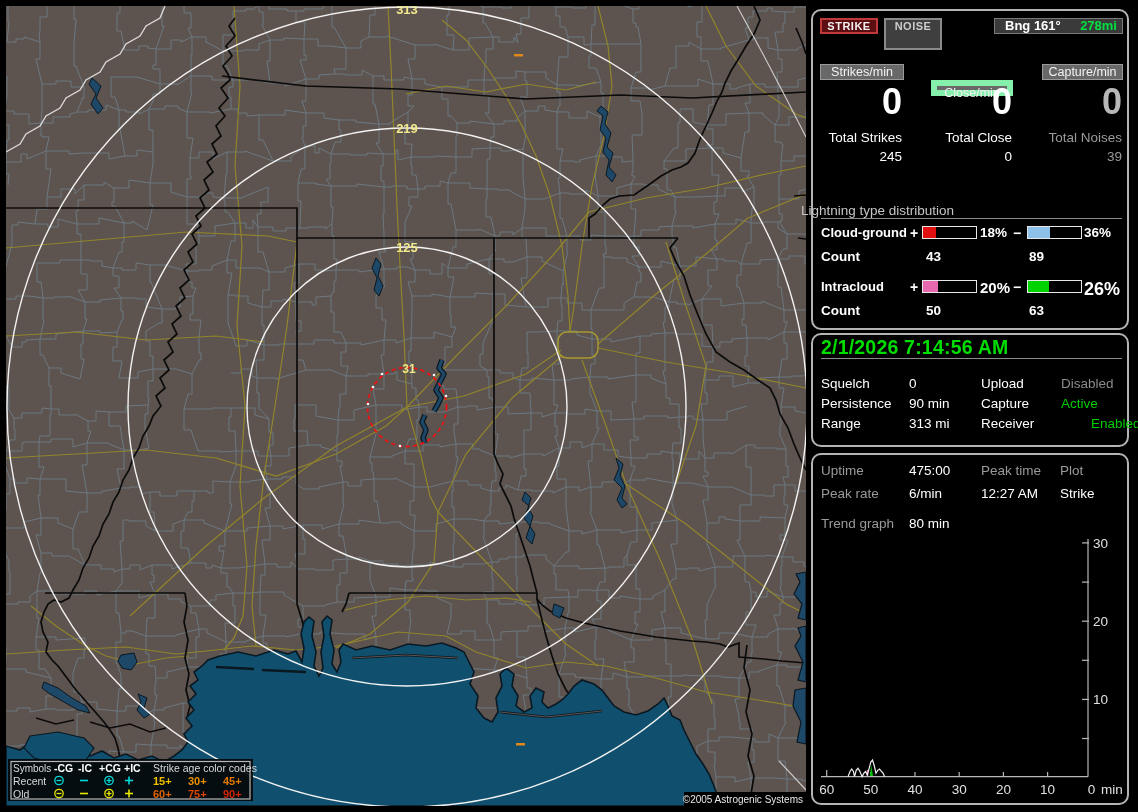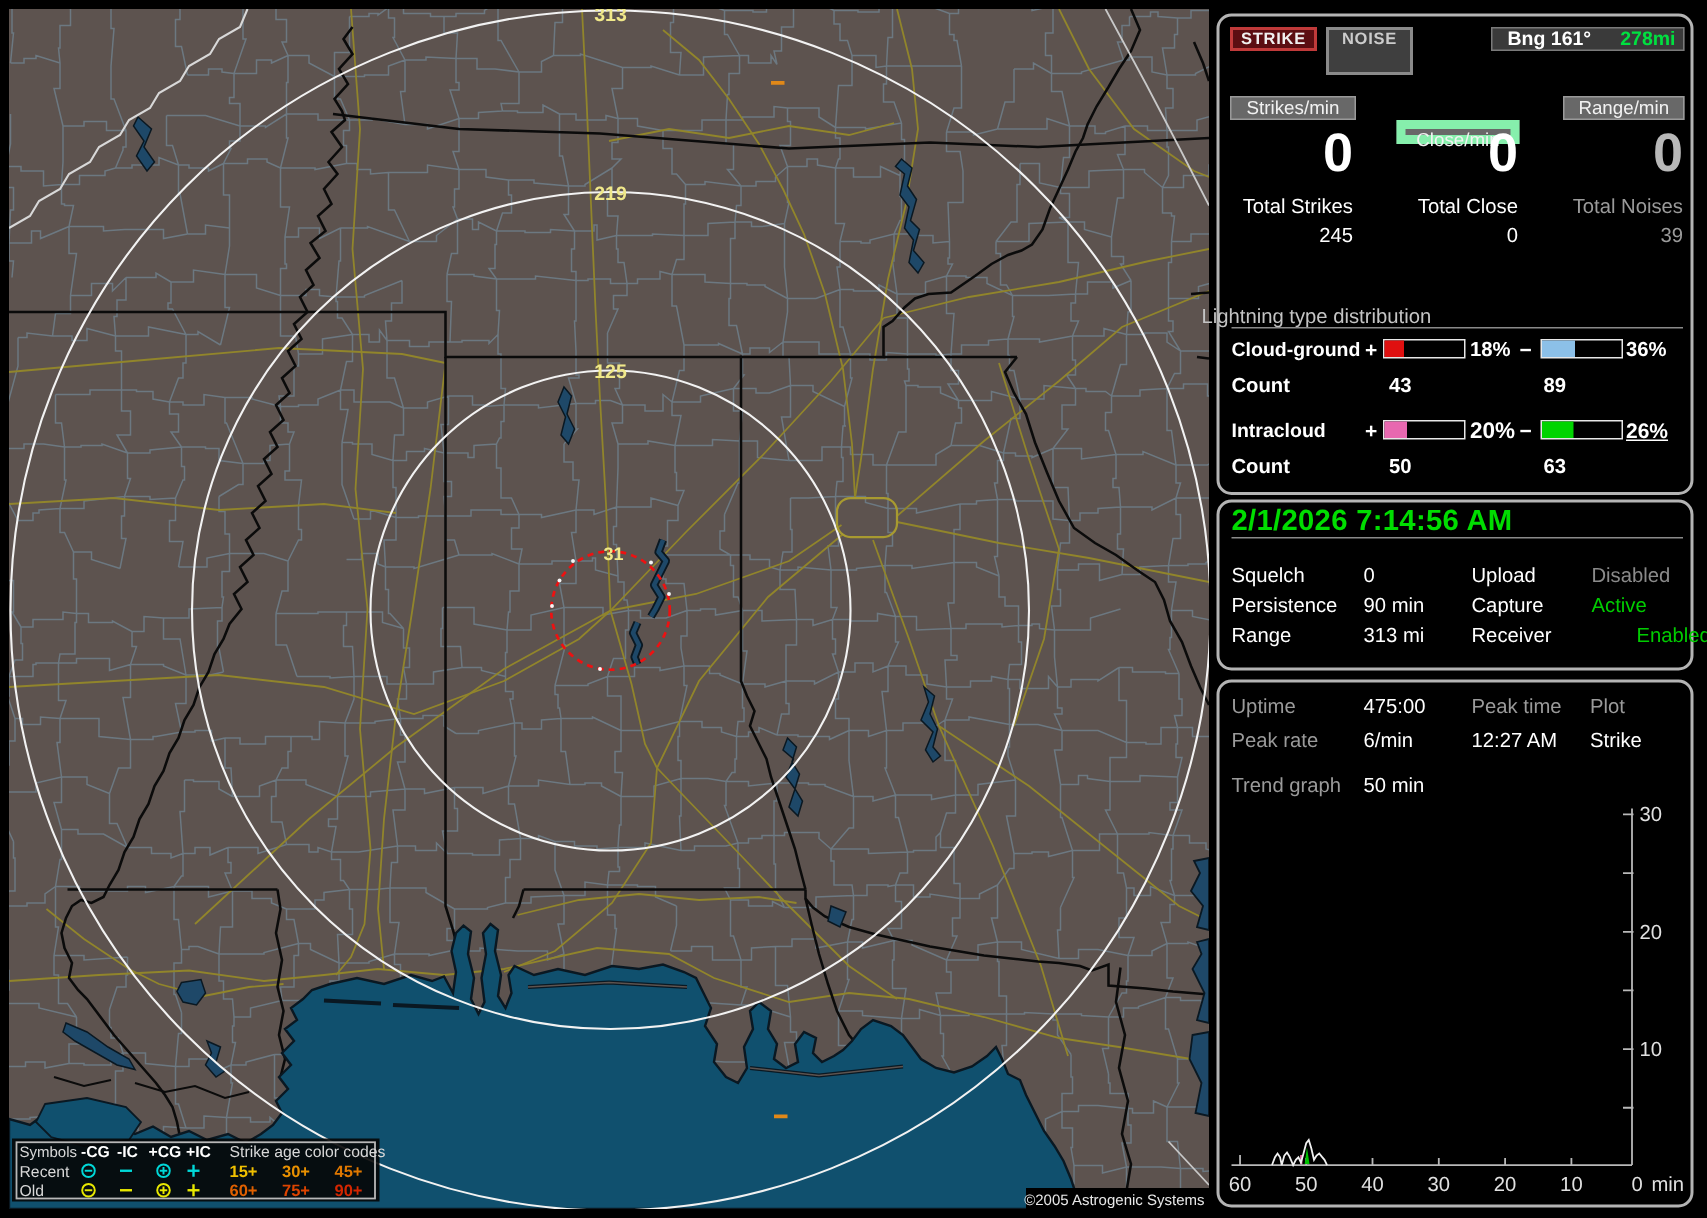--- a/index.html
+++ b/index.html
@@ -192,21 +192,21 @@
 
 <div class="btn" style="left:820px;top:18px;width:58px;height:16px;border:2px solid #c03a3a;background:#5c0e12;color:#f0f0f0;font-size:11px;line-height:12px;letter-spacing:0.5px;">STRIKE</div>
 <div class="btn" style="left:884px;top:18px;width:58px;height:32px;border:2px solid #8a8a8a;background:#3f3f3f;color:#cccccc;font-size:11px;line-height:12px;letter-spacing:0.5px;">NOISE</div>
 <div class="btn" style="left:994px;top:18px;width:129px;height:16px;border:1px solid #7a7a7a;background:#3a3a3a;font-size:13px;line-height:14px;">
     <span style="position:absolute;left:10px;color:#fff;">Bng 161°</span>
     <span style="position:absolute;right:5px;color:#00e040;">278mi</span>
   </div>
 
 <div class="btn" style="left:820px;top:64px;width:84px;height:16px;border:1px solid #9a9a9a;background:#686868;color:#f2f2f2;font-size:12.5px;line-height:14px;font-weight:normal;">Strikes/min</div>
 <div class="btn" style="left:931px;top:80px;width:82px;height:16px;border:6px solid #86efac;background:#686868;color:#f2f2f2;font-size:12.5px;line-height:14px;font-weight:normal;">Close/min</div>
-<div class="btn" style="left:1042px;top:64px;width:81px;height:16px;border:1px solid #9a9a9a;background:#686868;color:#f2f2f2;font-size:12.5px;line-height:14px;font-weight:normal;">Range/min</div>
+<div class="btn" style="left:1042px;top:64px;width:81px;height:16px;border:1px solid #9a9a9a;background:#686868;color:#f2f2f2;font-size:12.5px;line-height:14px;font-weight:normal;">Capture/min</div>
 
 <div class="abs" style="left:802px;top:81px;width:100px;text-align:right;font-size:36px;font-weight:bold;color:#ffffff;">0</div>
 <div class="abs" style="left:912px;top:81px;width:100px;text-align:right;font-size:36px;font-weight:bold;color:#ffffff;">0</div>
 <div class="abs" style="left:1022px;top:81px;width:100px;text-align:right;font-size:36px;font-weight:bold;color:#b8b8b8;">0</div>
 
 <div class="abs" style="left:802px;top:130px;width:100px;text-align:right;font-size:13.5px;color:#ffffff;">Total Strikes</div>
 <div class="abs" style="left:912px;top:130px;width:100px;text-align:right;font-size:13.5px;color:#ffffff;">Total Close</div>
 <div class="abs" style="left:1022px;top:130px;width:100px;text-align:right;font-size:13.5px;color:#9a9a9a;">Total Noises</div>
 <div class="abs" style="left:802px;top:149px;width:100px;text-align:right;font-size:13.5px;color:#ffffff;">245</div>
 <div class="abs" style="left:912px;top:149px;width:100px;text-align:right;font-size:13.5px;color:#ffffff;">0</div>
@@ -234,21 +234,21 @@
 <div class="abs" style="left:821px;top:279px;font-size:13px;font-weight:bold;color:#ffffff;">Intracloud</div>
 <div class="abs" style="left:910px;top:279px;font-size:14px;font-weight:bold;color:#ffffff;">+</div>
 <div class="abs" style="left:922px;top:280px;width:53px;height:11px;border:1px solid #e8e8e8;background:#000;">
     <span style="position:absolute;left:0;top:0;width:15px;height:11px;background:#e868b0;"></span>
   </div>
 <div class="abs" style="left:980px;top:279px;font-size:15px;font-weight:bold;color:#ffffff;">20%</div>
 <div class="abs" style="left:1013px;top:279px;font-size:14px;font-weight:bold;color:#ffffff;">−</div>
 <div class="abs" style="left:1027px;top:280px;width:53px;height:11px;border:1px solid #e8e8e8;background:#000;">
     <span style="position:absolute;left:0;top:0;width:21px;height:11px;background:#00d400;"></span>
   </div>
-<div class="abs" style="left:1084px;top:279px;font-size:14px;font-weight:bold;color:#ffffff;text-decoration:underline;">26%</div>
+<div class="abs" style="left:1084px;top:279px;font-size:18px;font-weight:bold;color:#ffffff;">26%</div>
 
 <div class="abs" style="left:821px;top:303px;font-size:13.5px;font-weight:bold;color:#ffffff;">Count</div>
 <div class="abs" style="left:926px;top:303px;font-size:13.5px;font-weight:bold;color:#ffffff;">50</div>
 <div class="abs" style="left:1029px;top:303px;font-size:13.5px;font-weight:bold;color:#ffffff;">63</div>
 
 <div class="abs" style="left:821px;top:336px;font-size:19.5px;font-weight:bold;color:#00dd00;letter-spacing:0.2px;">2/1/2026 7:14:56 AM</div>
 <div class="abs" style="left:821px;top:358px;width:301px;height:0;border-top:1px solid #8a8a8a;"></div>
 <div class="abs" style="left:821px;top:376px;font-size:13.5px;color:#fff;">Squelch</div>
 <div class="abs" style="left:909px;top:376px;font-size:13.5px;color:#fff;">0</div>
 <div class="abs" style="left:981px;top:376px;font-size:13.5px;color:#fff;">Upload</div>
@@ -264,21 +264,21 @@
 
 <div class="abs" style="left:821px;top:463px;font-size:13.5px;color:#9a9a9a;">Uptime</div>
 <div class="abs" style="left:909px;top:463px;font-size:13.5px;color:#fff;">475:00</div>
 <div class="abs" style="left:981px;top:463px;font-size:13.5px;color:#9a9a9a;">Peak time</div>
 <div class="abs" style="left:1060px;top:463px;font-size:13.5px;color:#9a9a9a;">Plot</div>
 <div class="abs" style="left:821px;top:486px;font-size:13.5px;color:#9a9a9a;">Peak rate</div>
 <div class="abs" style="left:909px;top:486px;font-size:13.5px;color:#fff;">6/min</div>
 <div class="abs" style="left:981px;top:486px;font-size:13.5px;color:#fff;">12:27 AM</div>
 <div class="abs" style="left:1060px;top:486px;font-size:13.5px;color:#fff;">Strike</div>
 <div class="abs" style="left:821px;top:516px;font-size:13.5px;color:#9a9a9a;">Trend graph</div>
-<div class="abs" style="left:909px;top:516px;font-size:13.5px;color:#fff;">50 min</div>
+<div class="abs" style="left:909px;top:516px;font-size:13.5px;color:#fff;">80 min</div>
 
 <svg style="position:absolute;left:810px;top:530px;" width="328" height="275" viewBox="810 530 328 275">
 <g stroke="#b8b8b8" stroke-width="1.2" fill="none">
 <line x1="1088" y1="539" x2="1088" y2="776.7"></line>
 <line x1="821" y1="776.7" x2="1088" y2="776.7"></line>
 <line x1="1082" y1="542.9" x2="1089" y2="542.9"></line>
 <line x1="1082" y1="582.1" x2="1089" y2="582.1"></line>
 <line x1="1082" y1="621.2" x2="1089" y2="621.2"></line>
 <line x1="1082" y1="660.3" x2="1089" y2="660.3"></line>
 <line x1="1082" y1="699.4" x2="1089" y2="699.4"></line>

